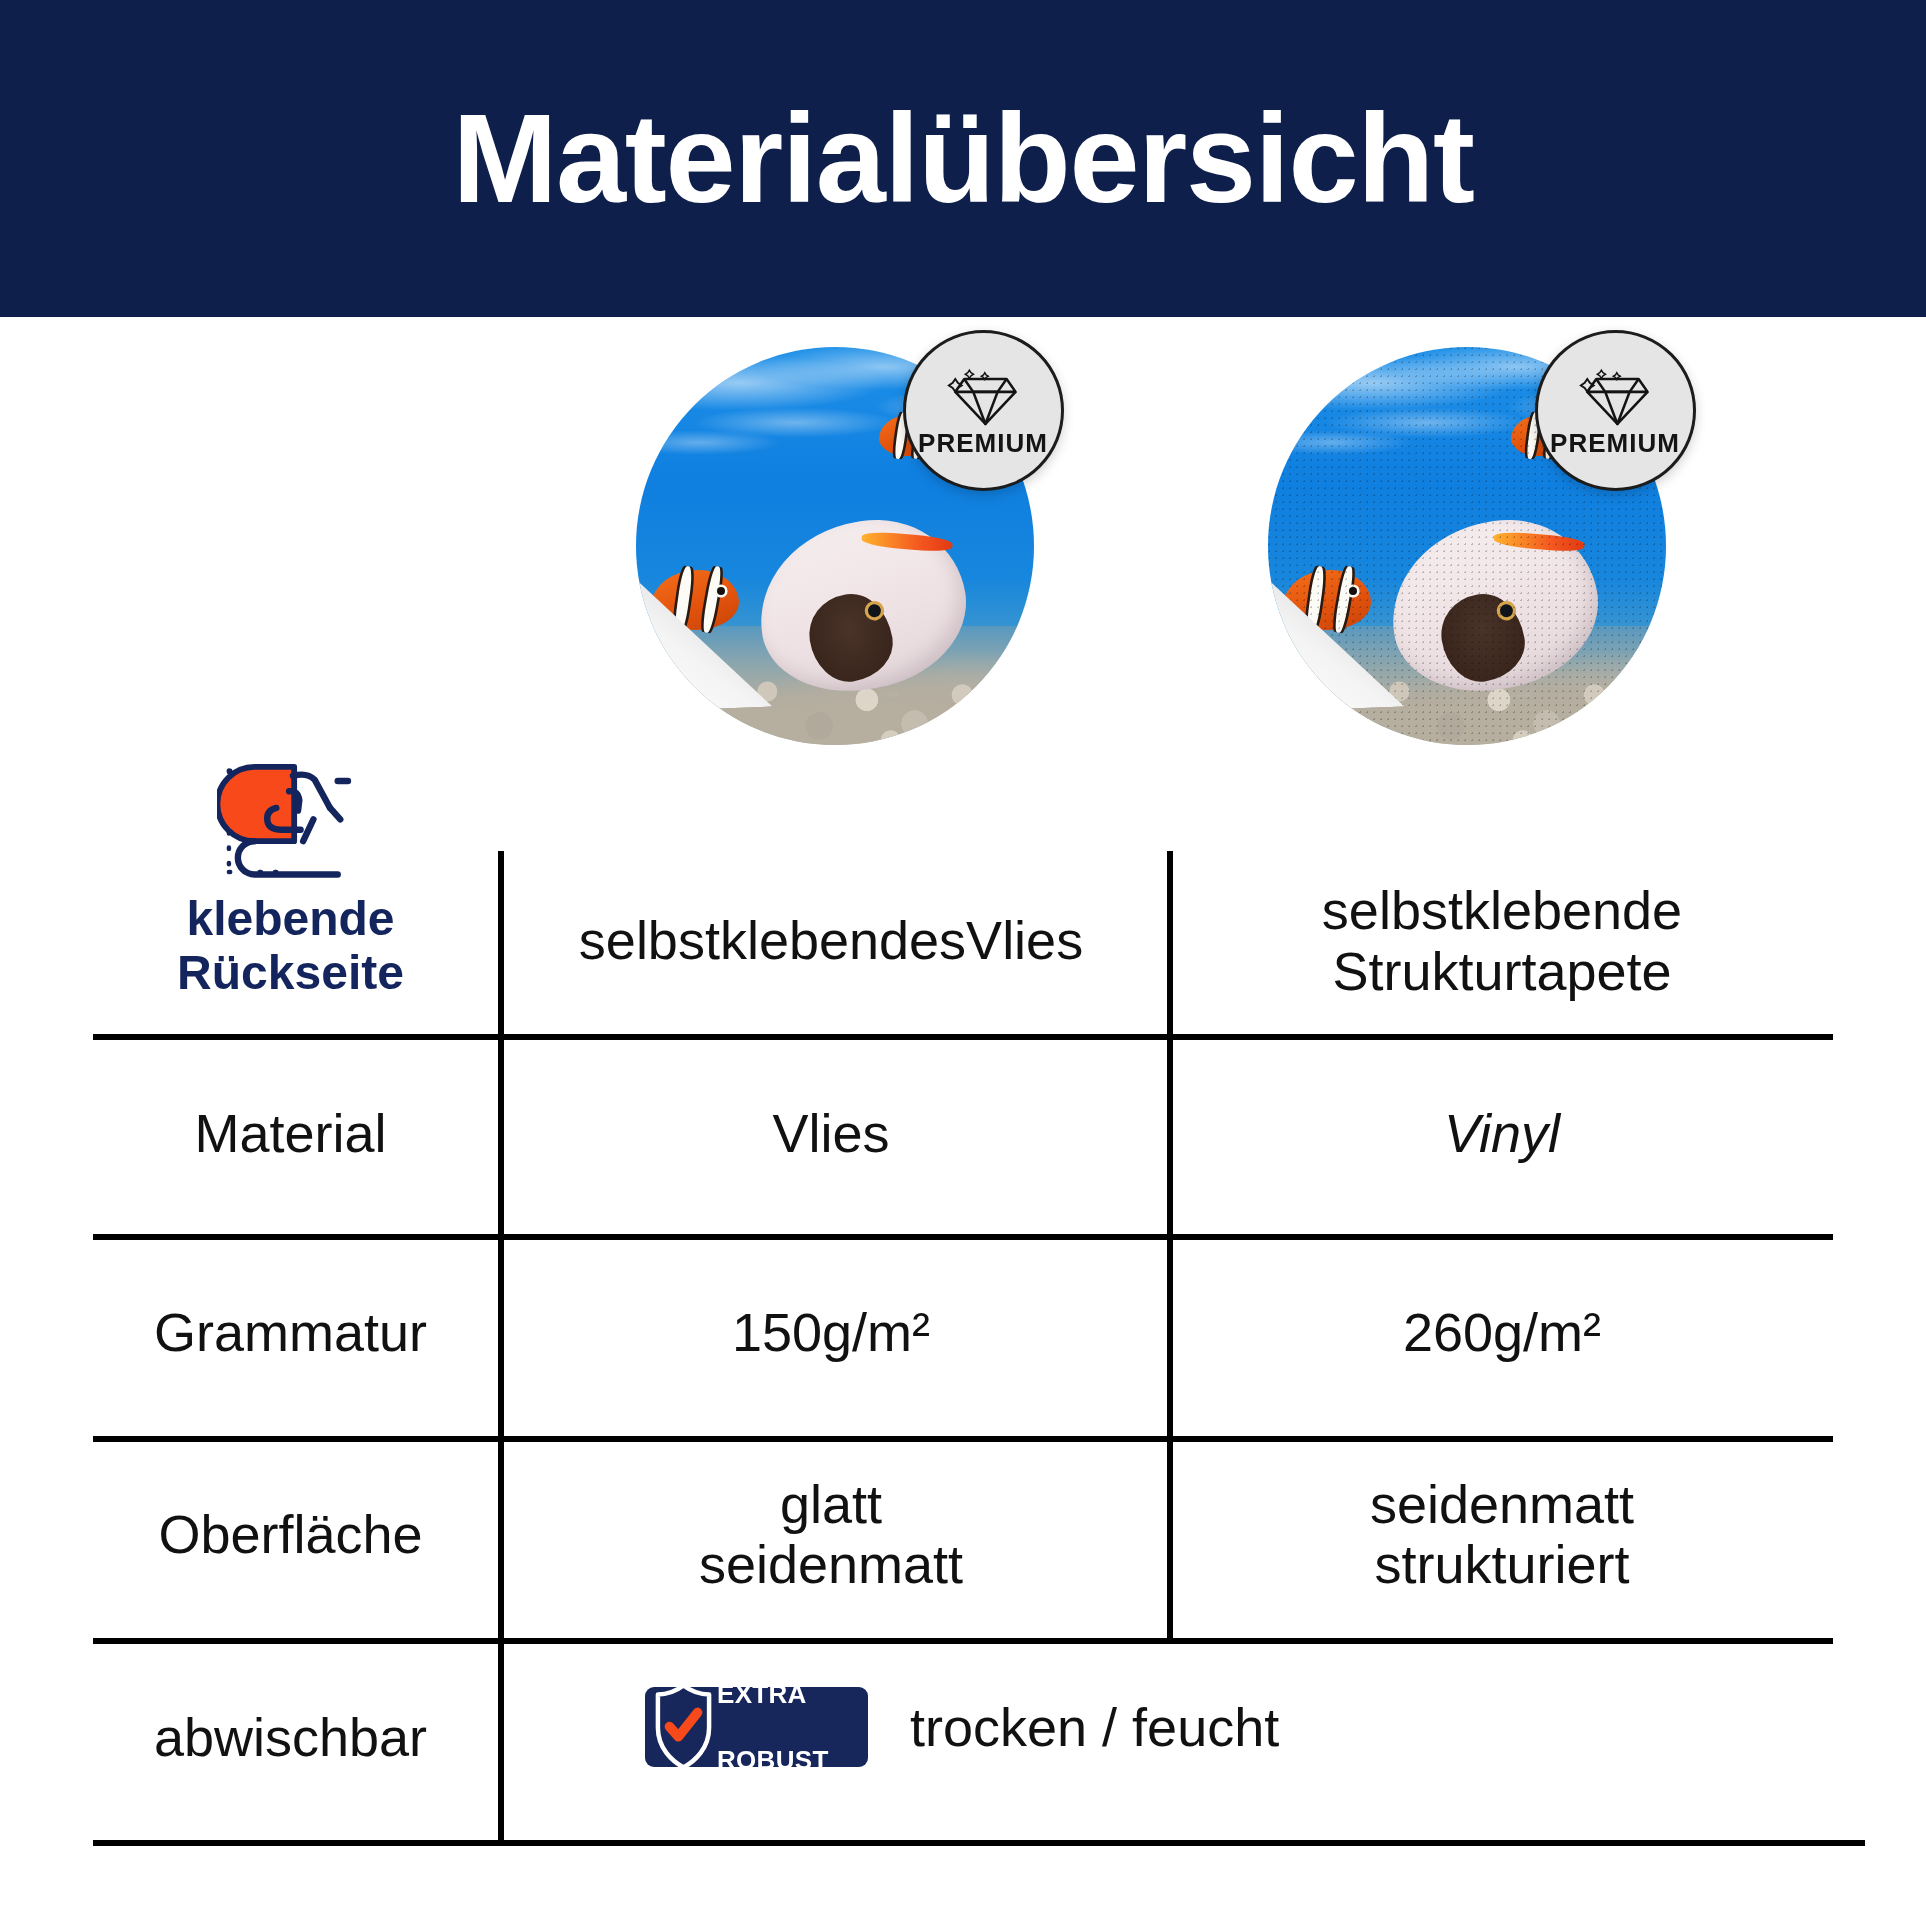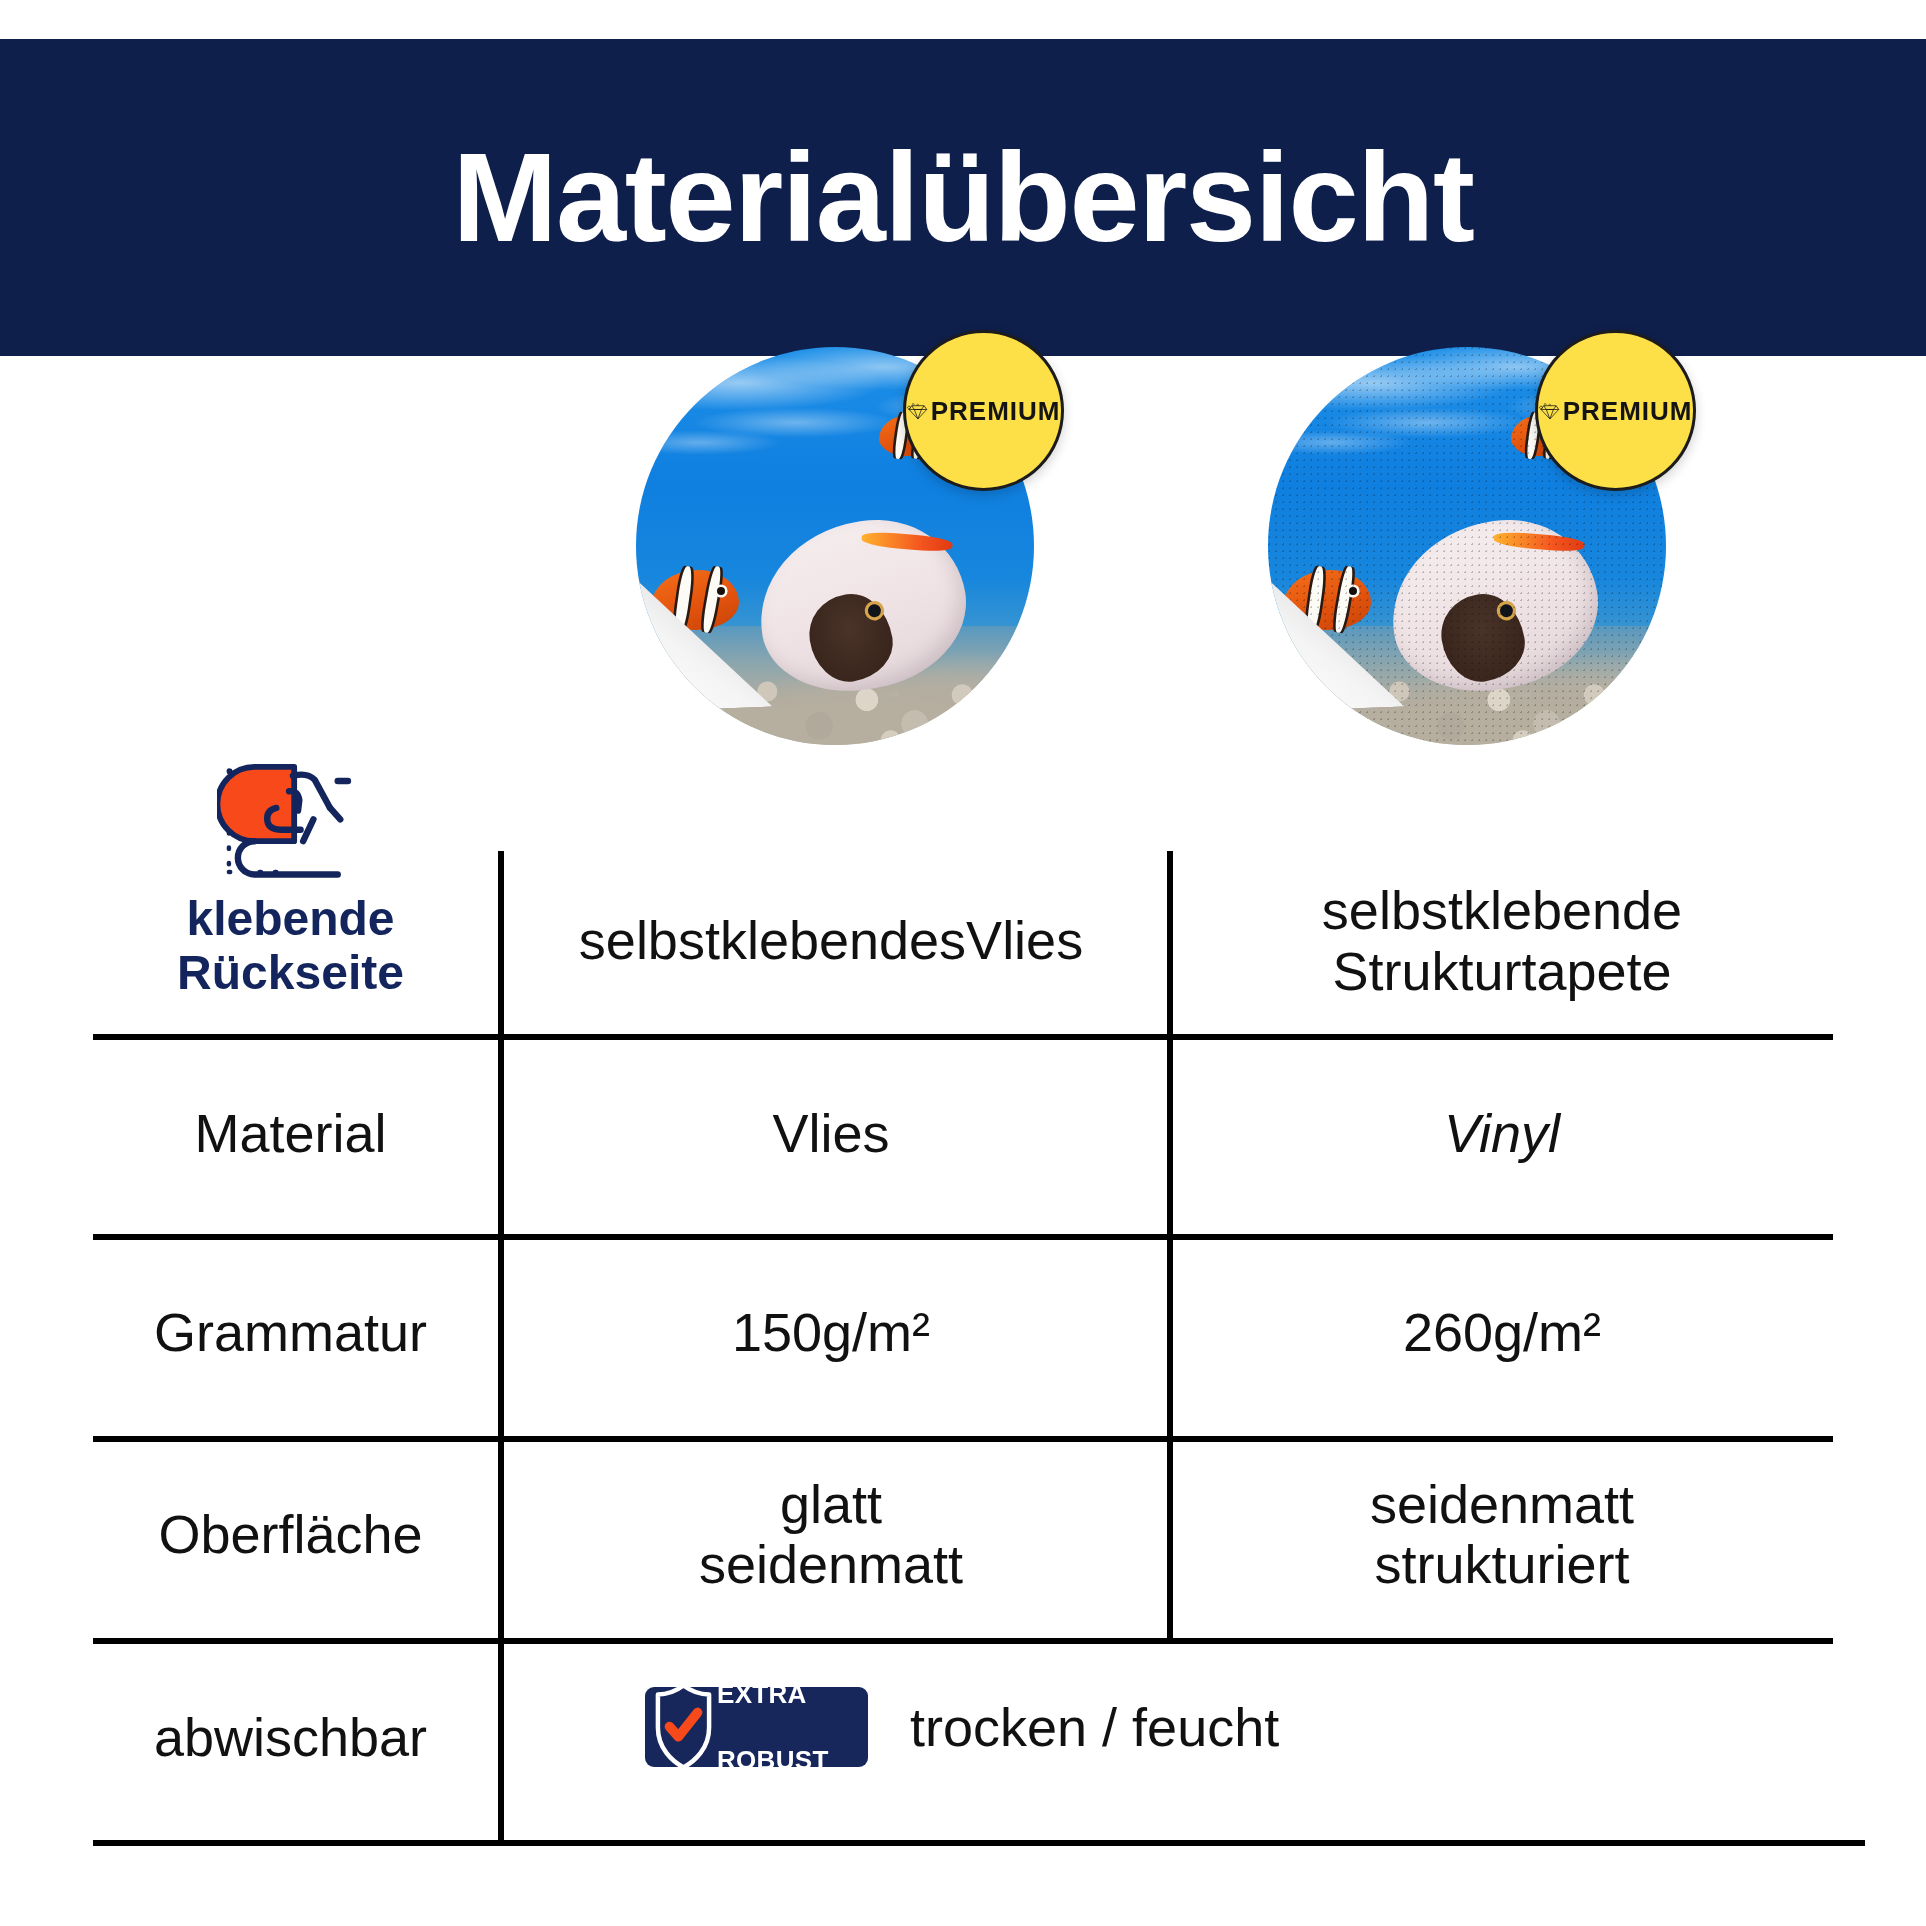--- a/index.html
+++ b/index.html
@@ -8,21 +8,21 @@
     background: #ffffff;
     font-family: "Liberation Sans", sans-serif;
     overflow: hidden;
   }
 
   
   .header-band {
     position: absolute; left: 0; top: 0;
     width: 1926px; height: 317px;
     background: #0f1f4b;
-    display: flex; align-items: center; justify-content: center; margin-top: 39px;
+    display: flex; align-items: center; justify-content: center;
   }
   .header-title {
     color: #ffffff;
     font-size: 126px;
     font-weight: 700;
     letter-spacing: -1.3px;
     line-height: 1;
     white-space: nowrap;
   }
 
@@ -153,23 +153,23 @@
       radial-gradient(circle at 4.5px 4.5px, rgba(255,255,255,.18) 0.8px, rgba(255,255,255,0) 1px);
     background-size: 7px 7px, 7px 7px;
     mix-blend-mode: multiply;
     pointer-events: none;
   }
 
   
   .premium-badge {
     position: absolute; right: -29.5px; top: -16.7px;
     width: 161px; height: 161px; border-radius: 50%;
-    background: #fde047;
+    background: #e5e5e5;
     border: 3.2px solid #1c1c1c;
-    display: flex; 
+    display: flex; flex-direction: column;
     align-items: center; justify-content: center;
     gap: 2.6px;
     box-shadow: 0 3.9px 11.6px rgba(0,0,0,.18);
   }
   .premium-badge .diamond-icon { width: 77px; height: 62px; }
   .premium-badge .premium-label {
     font-size: 26px; font-weight: 800; letter-spacing: 1px;
     color: #141414; line-height: 1;
   }
 

